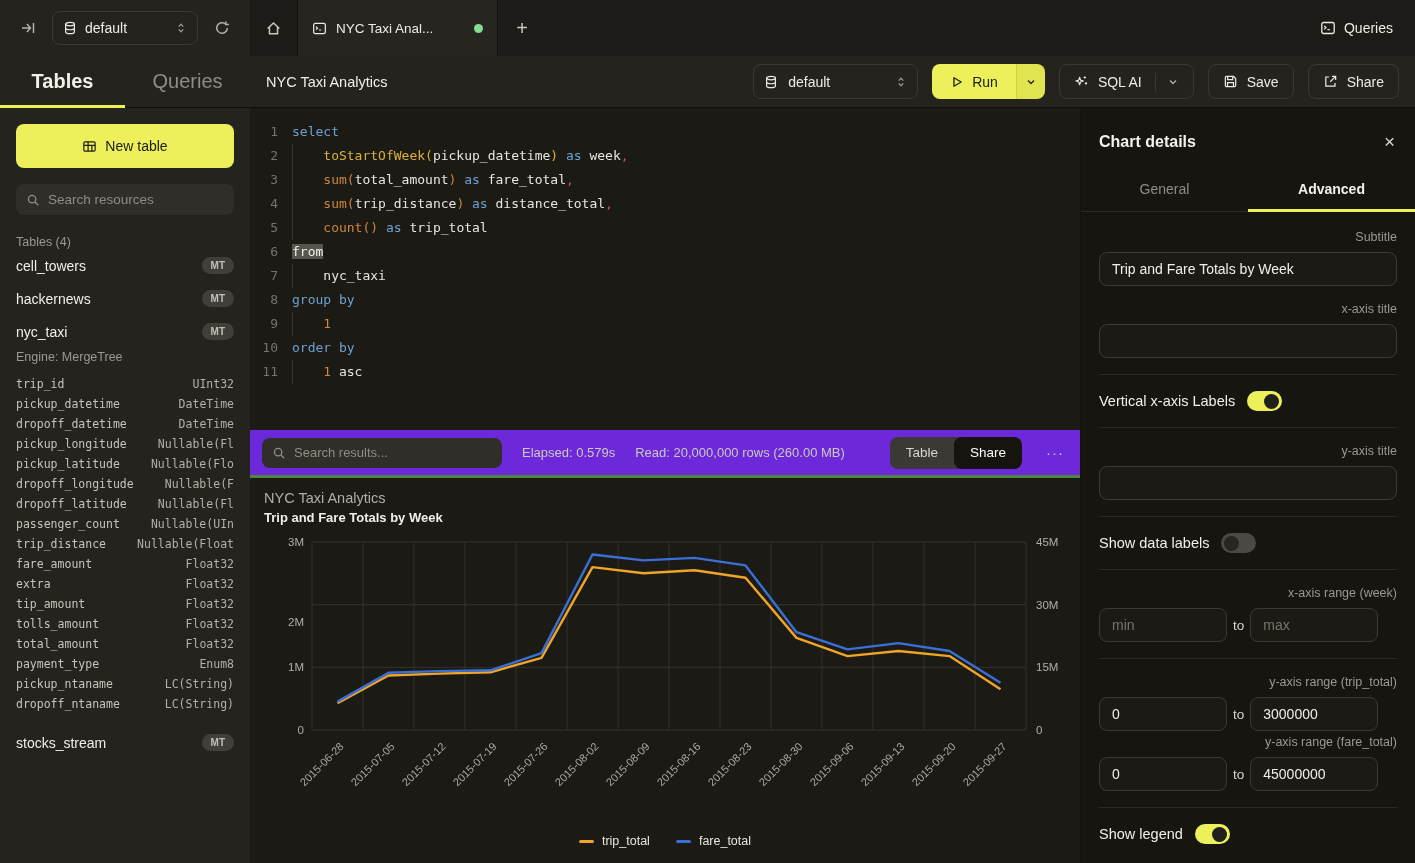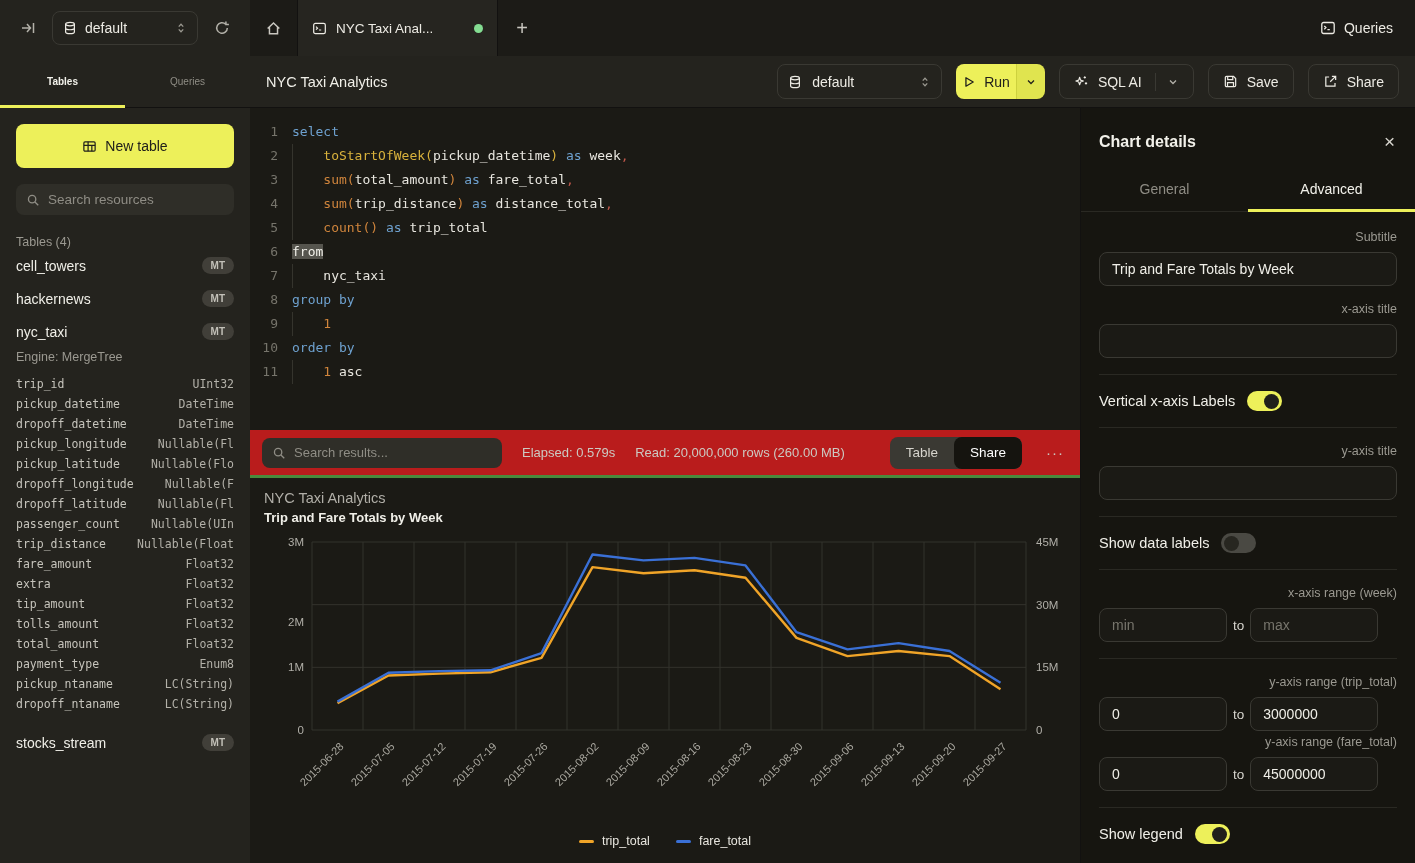--- a/index.html
+++ b/index.html
@@ -20,21 +20,21 @@
   .home-tab { width:48px; display:flex; align-items:center; justify-content:center; color:#c9c7c0; border-right:1px solid #121110; }
   .query-tab { width:200px; background:#262520; display:flex; align-items:center; gap:9px; padding:0 14px;
     font-size:13.5px; color:#edebe4; border-right:1px solid #121110; }
   .green-dot { width:9px; height:9px; border-radius:50%; background:#84dd92; margin-left:auto; }
   .plus-tab { width:48px; display:flex; align-items:center; justify-content:center; color:#c9c7c0; font-size:20px; font-weight:300; }
   .topbar-right { display:flex; align-items:center; gap:8px; padding:0 22px; color:#edebe4; font-size:14px; }
 
   
   .sidebar { position:absolute; top:56px; left:0; width:250px; bottom:0; background:#24231e; overflow:hidden; }
   .side-tabs { display:flex; height:52px; border-bottom:1px solid #121110; }
-  .side-tab { width:125px; display:flex; align-items:center; justify-content:center; font-size:10px;
+  .side-tab { width:125px; display:flex; align-items:center; justify-content:center; font-size:20px;
     color:#8f8d85; position:relative; cursor:pointer; }
   .side-tab.active { color:#f2f1ea; font-weight:700; }
   .side-tab.active::after { content:""; position:absolute; left:0; right:0; bottom:-1px; height:3px; background:#edf05a; }
   .side-body { padding:16px; }
   .new-table-btn { width:100%; height:44px; background:#edf05a; color:#21201b; border:none; border-radius:8px;
     font-size:14px; font-weight:500; display:flex; align-items:center; justify-content:center; gap:8px; cursor:pointer;
     font-family:"Liberation Sans", sans-serif; }
   .search-box { margin-top:16px; height:31px; background:#2f2e28; border-radius:8px; display:flex; align-items:center;
     padding:0 10px; gap:8px; color:#8f8d85; }
   .search-box input { background:transparent; border:none; outline:none; color:#84cc16; font-size:13.5px; width:100%;
@@ -53,21 +53,21 @@
 
   
   .main { position:absolute; top:56px; left:250px; right:0; bottom:0; display:flex; flex-direction:column; }
   .main-header { height:52px; background:#24231e; display:flex; align-items:center; padding:0 16px; border-bottom:1px solid #121110; }
   .main-title { font-size:14.5px; color:#f0efe8; }
   .header-controls { margin-left:auto; display:flex; align-items:center; gap:14px; }
   .hdr-db { display:flex; align-items:center; gap:10px; width:165px; height:35px; padding:0 10px;
     background:#24231e; border:1px solid #3a3933; border-radius:8px; font-size:14px; cursor:pointer; }
   .hdr-db .spacer { flex:1; }
   .run-btn { display:flex; align-items:stretch; height:35px; border-radius:8px; overflow:hidden; cursor:pointer; }
-  .run-main { background:#edf05a; color:#21201b; display:flex; align-items:center; gap:8px; padding:0 6px;
+  .run-main { background:#edf05a; color:#21201b; display:flex; align-items:center; gap:8px; padding:0 18px;
     font-size:14px; font-weight:500; }
   .run-caret { background:#e0e44f; color:#21201b; display:flex; align-items:center; padding:0 8px; border-left:1px solid #cdd13e; }
   .ghost-btn { display:flex; align-items:center; gap:9px; height:35px; padding:0 14px; background:#24231e;
     border:1px solid #3a3933; border-radius:8px; color:#edebe4; font-size:14px; font-weight:500; cursor:pointer; }
   .ghost-btn .divider { width:1px; height:18px; background:#3a3933; margin:0 2px 0 4px; }
 
   .content-row { flex:1; display:flex; min-height:0; }
   .left-col { width:830px; display:flex; flex-direction:column; min-height:0; }
 
   
@@ -78,21 +78,21 @@
   .code { margin-left:14px; white-space:pre; position:relative; }
   .code.ind::before { content:""; position:absolute; left:0; top:0; bottom:0; border-left:1px solid #35342d; }
   .tk-k { color:#6ea1cf; }
   .tk-g { color:#d9b23c; }
   .tk-o { color:#d0853c; }
   .tk-i { color:#e8e6df; }
   .tk-p { color:#c0574a; }
   .tk-w { color:#f2f1ea; background:#56554e; }
 
   
-  .results-bar { height:45px; background:#b91c1c; display:flex; align-items:center; padding:0 12px; gap:20px; }
+  .results-bar { height:45px; background:#6d28d9; display:flex; align-items:center; padding:0 12px; gap:20px; }
   .results-search { width:240px; height:30px; background:#2f2e28; border-radius:8px; display:flex; align-items:center;
     padding:0 10px; gap:8px; color:#8f8d85; }
   .results-search input { background:transparent; border:none; outline:none; color:#d7d5ce; font-size:13px; width:100%;
     font-family:"Liberation Sans", sans-serif; }
   .results-search input::placeholder { color:#8f8d85; }
   .stat-text { font-size:13px; color:#ccc9c2; }
   .seg { margin-left:auto; display:flex; background:#3a3933; border-radius:8px; padding:0; overflow:hidden; height:32px; }
   .seg-btn { display:flex; align-items:center; padding:0 16px; font-size:13.5px; color:#d7d5ce; cursor:pointer; }
   .seg-btn.active { background:#15140f; color:#ffffff; border-radius:8px; font-weight:500; }
   .more-btn { color:#c9c7c0; font-size:15px; letter-spacing:1px; padding:0 4px; cursor:pointer; }
@@ -113,21 +113,21 @@
   .legend-item { display:flex; align-items:center; gap:8px; font-size:12.5px; color:#e8e6df; cursor:pointer; }
   .legend-swatch { width:15px; height:3px; border-radius:2px; }
 
   
   .rpanel { width:335px; background:#161510; border-left:1px solid #121110; overflow:hidden; display:flex; flex-direction:column; }
   .rpanel-header { display:flex; align-items:center; justify-content:space-between; padding:24px 20px 18px 18px; }
   .rpanel-title { font-size:16px; font-weight:700; color:#f2f1ea; }
   .rpanel-close { color:#d7d5ce; font-size:19px; cursor:pointer; line-height:1; }
   .rpanel-tabs { display:flex; border-bottom:1px solid #2a2923; }
   .rpanel-tab { width:50%; text-align:center; padding:12px 0 14px; font-size:14px; color:#8f8d85; position:relative; cursor:pointer; }
-  .rpanel-tab.active { color:#f2f1ea; font-weight:400; }
+  .rpanel-tab.active { color:#f2f1ea; font-weight:700; }
   .rpanel-tab.active::after { content:""; position:absolute; left:0; right:0; bottom:-1px; height:3px; background:#edf05a; }
   .rpanel-body { padding:18px 18px 0 18px; overflow:hidden; }
   .fld-label { font-size:12.5px; color:#9b9991; margin-bottom:8px;text-align:right; }
   .fld-input { width:100%; height:34px; background:#1b1a15; border:1px solid #3a3933; border-radius:8px;
     color:#f0efe8; font-size:14px; padding:0 12px; outline:none; font-family:"Liberation Sans", sans-serif; }
   .fld-input::placeholder { color:#77756c; }
   .hr { border-top:1px solid #2a2923; margin:16px 0; }
   .toggle-row { display:flex; align-items:center; gap:12px; font-size:14.5px; color:#f0efe8; }
   .toggle { width:35px; height:20px; border-radius:10px; position:relative; cursor:pointer; flex:none; }
   .toggle .knob { position:absolute; top:2.5px; width:15px; height:15px; border-radius:50%; }

